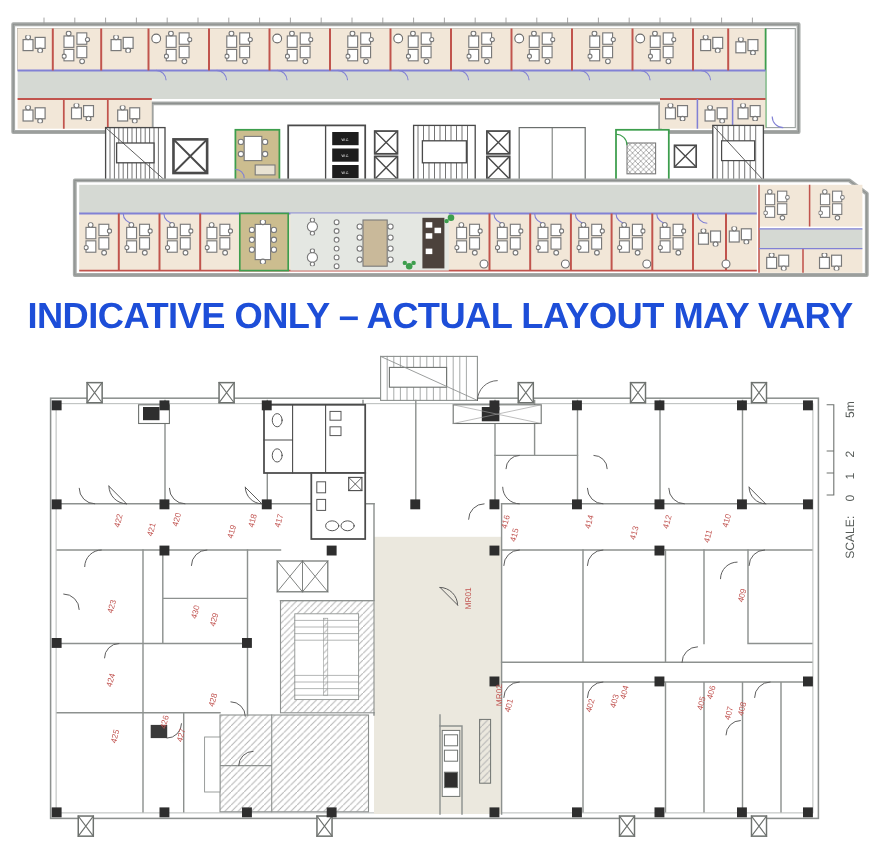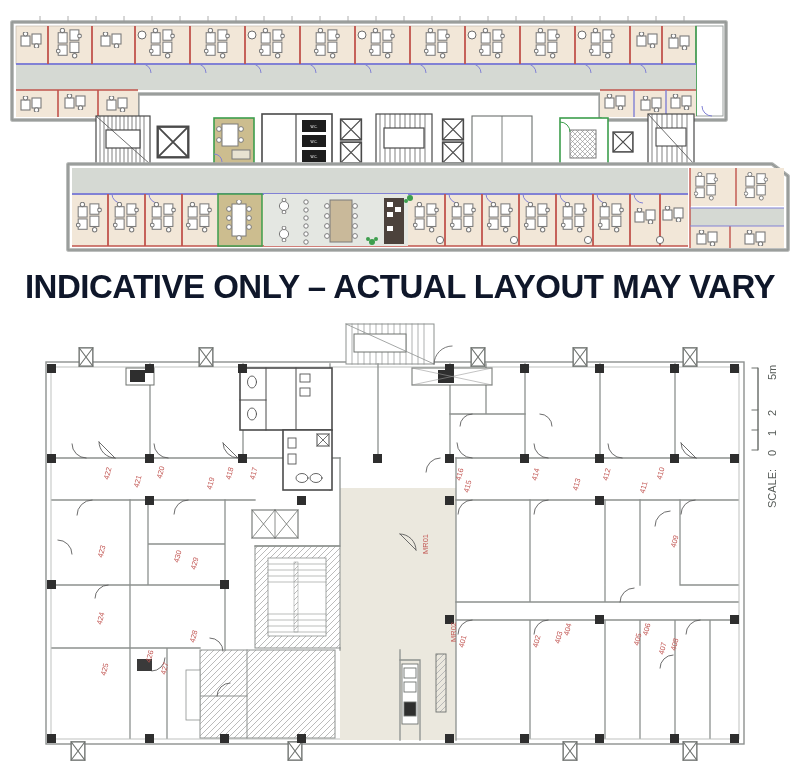--- a/index.html
+++ b/index.html
@@ -3,21 +3,21 @@
 <meta charset="utf-8">
 <style>
   html,body{margin:0;padding:0;background:#fff;}
   .page{position:relative;width:800px;height:768px;background:#ffffff;overflow:hidden;
         font-family:"Liberation Sans", sans-serif;}
   .plan{position:absolute;left:0;display:block;}
   #plan-top{top:4px;}
   #plan-bottom{top:318px;}
   .banner{position:absolute;top:260px;left:0;width:800px;height:54px;
           display:flex;align-items:center;justify-content:center;}
-  .banner span{font-weight:bold;font-size:33px;letter-spacing:-0.5px;color:#0f172a;white-space:nowrap;}
+  .banner span{font-weight:bold;font-size:33px;letter-spacing:-0.5px;color:#1d4ed8;white-space:nowrap;}
   .room-label{font-family:"Liberation Sans",sans-serif;font-size:7.5px;fill:#c25653;text-anchor:middle;}
   .scale-text{font-family:"Liberation Sans",sans-serif;font-size:11px;fill:#565b58;}
   .wc-text{font-family:"Liberation Sans",sans-serif;font-size:3.2px;fill:#ffffff;text-anchor:middle;}
   svg{shape-rendering:auto;}
 </style>
 </head>
 <body>
 
 <div class="page">
 

